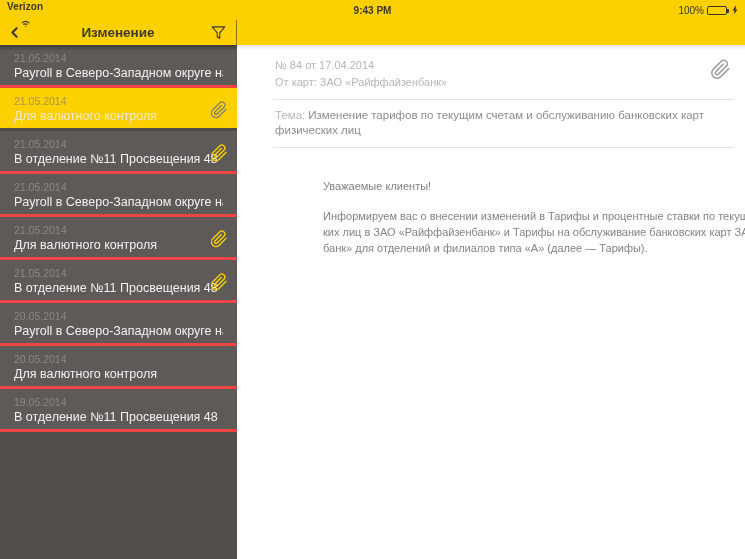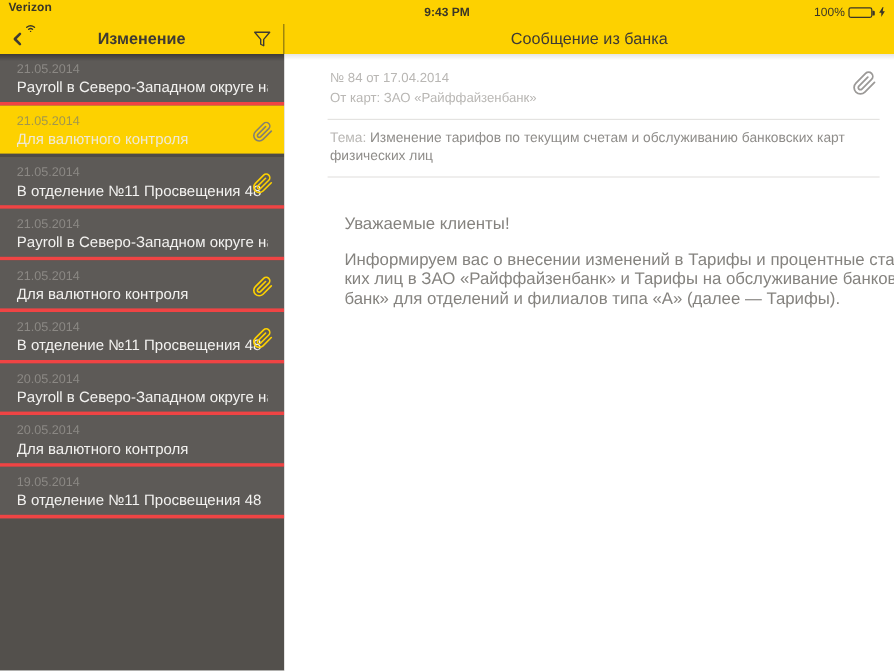--- a/index.html
+++ b/index.html
@@ -56,21 +56,21 @@
   .meta { position:relative; padding:13px 46px 0 10px; }
   .meta-line { font-size:11px; line-height:15px; color:#b9b7b4; }
   .meta-line + .meta-line { margin-top:2px; }
   .meta-clip { position:absolute; right:14px; top:14px; width:21px; height:21px; color:#9b9997; cursor:pointer; }
   .meta-clip svg { width:100%; height:100%; }
   .hr { height:1px; background:#e4e3e1; margin:9px 12px 0 8px; }
   .subject { padding:8px 14px 0 10px; font-size:11.5px; line-height:15px; }
   .subject-label { color:#b9b7b4; margin-right:3px; }
   .subject-text { color:#8f8d8a; }
   .hr2 { height:1px; background:#e4e3e1; margin:9px 12px 0 8px; }
-  .body { padding:30px 30px 0 22px; font-size:14px; color:#85837f; line-height:16px; }
+  .body { padding:30px 30px 0 22px; font-size:11px; color:#85837f; line-height:16px;margin-left:36px; }
   .greeting { margin-bottom:14px; }
   .para div { white-space:nowrap; }
 </style>
 </head>
 <body>
 
 <div class="screen">
 
   <div class="statusbar">
     <div class="sb-left">
@@ -105,23 +105,20 @@
             <polyline points="15 18 9 12 15 6"></polyline>
           </svg>
       </span>
       <span class="nav-title">Изменение</span>
       <span class="filter-btn">
         <svg viewBox="0 0 24 24" fill="none" stroke="currentColor" stroke-width="1.8" stroke-linecap="round" stroke-linejoin="round">
             <polygon points="22 3 2 3 10 12.46 10 19 14 21 14 12.46 22 3"></polygon>
           </svg>
       </span>
     </div>
-    <div class="nav-right">
-      <span class="nav-title2">Сообщение из банка</span>
-    </div>
   </div>
 
   <div class="content">
 
     <div class="sidebar">
       <div class="list-shadow"></div>
 
       <div class="row">
         <div class="row-date">21.05.2014</div>
         <div class="row-title">Payroll в Северо-Западном округе набир...</div>

